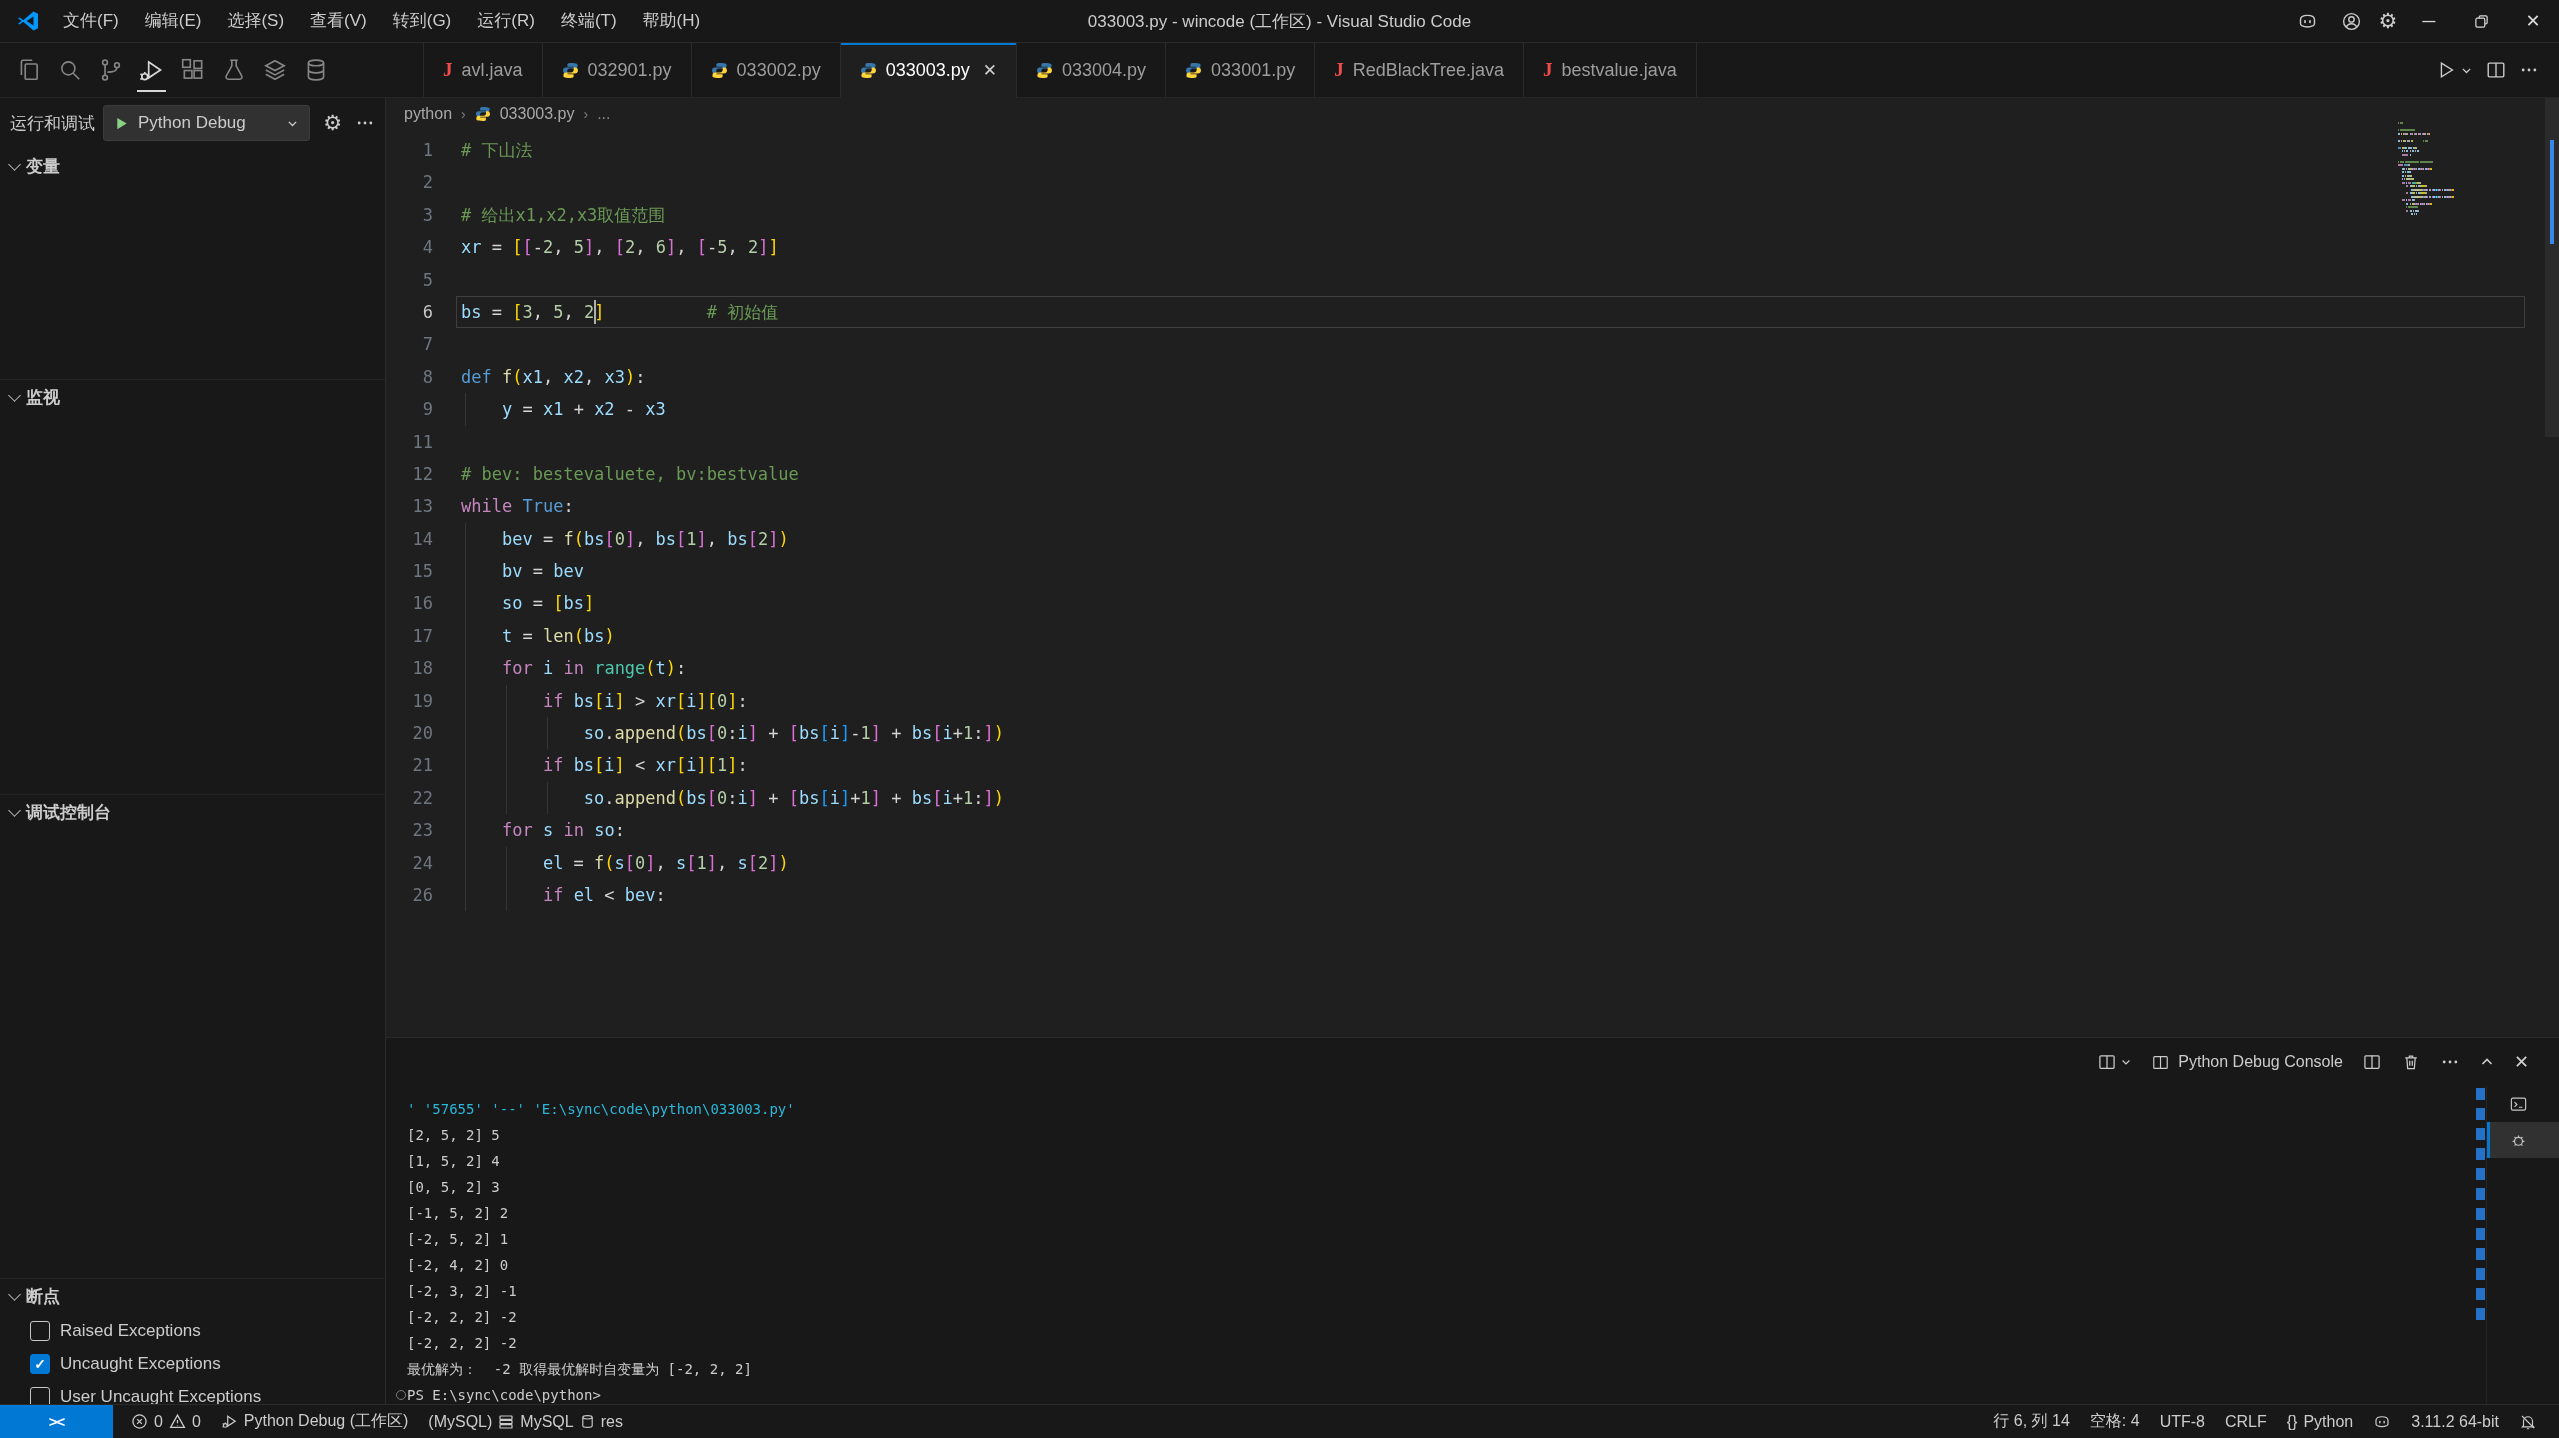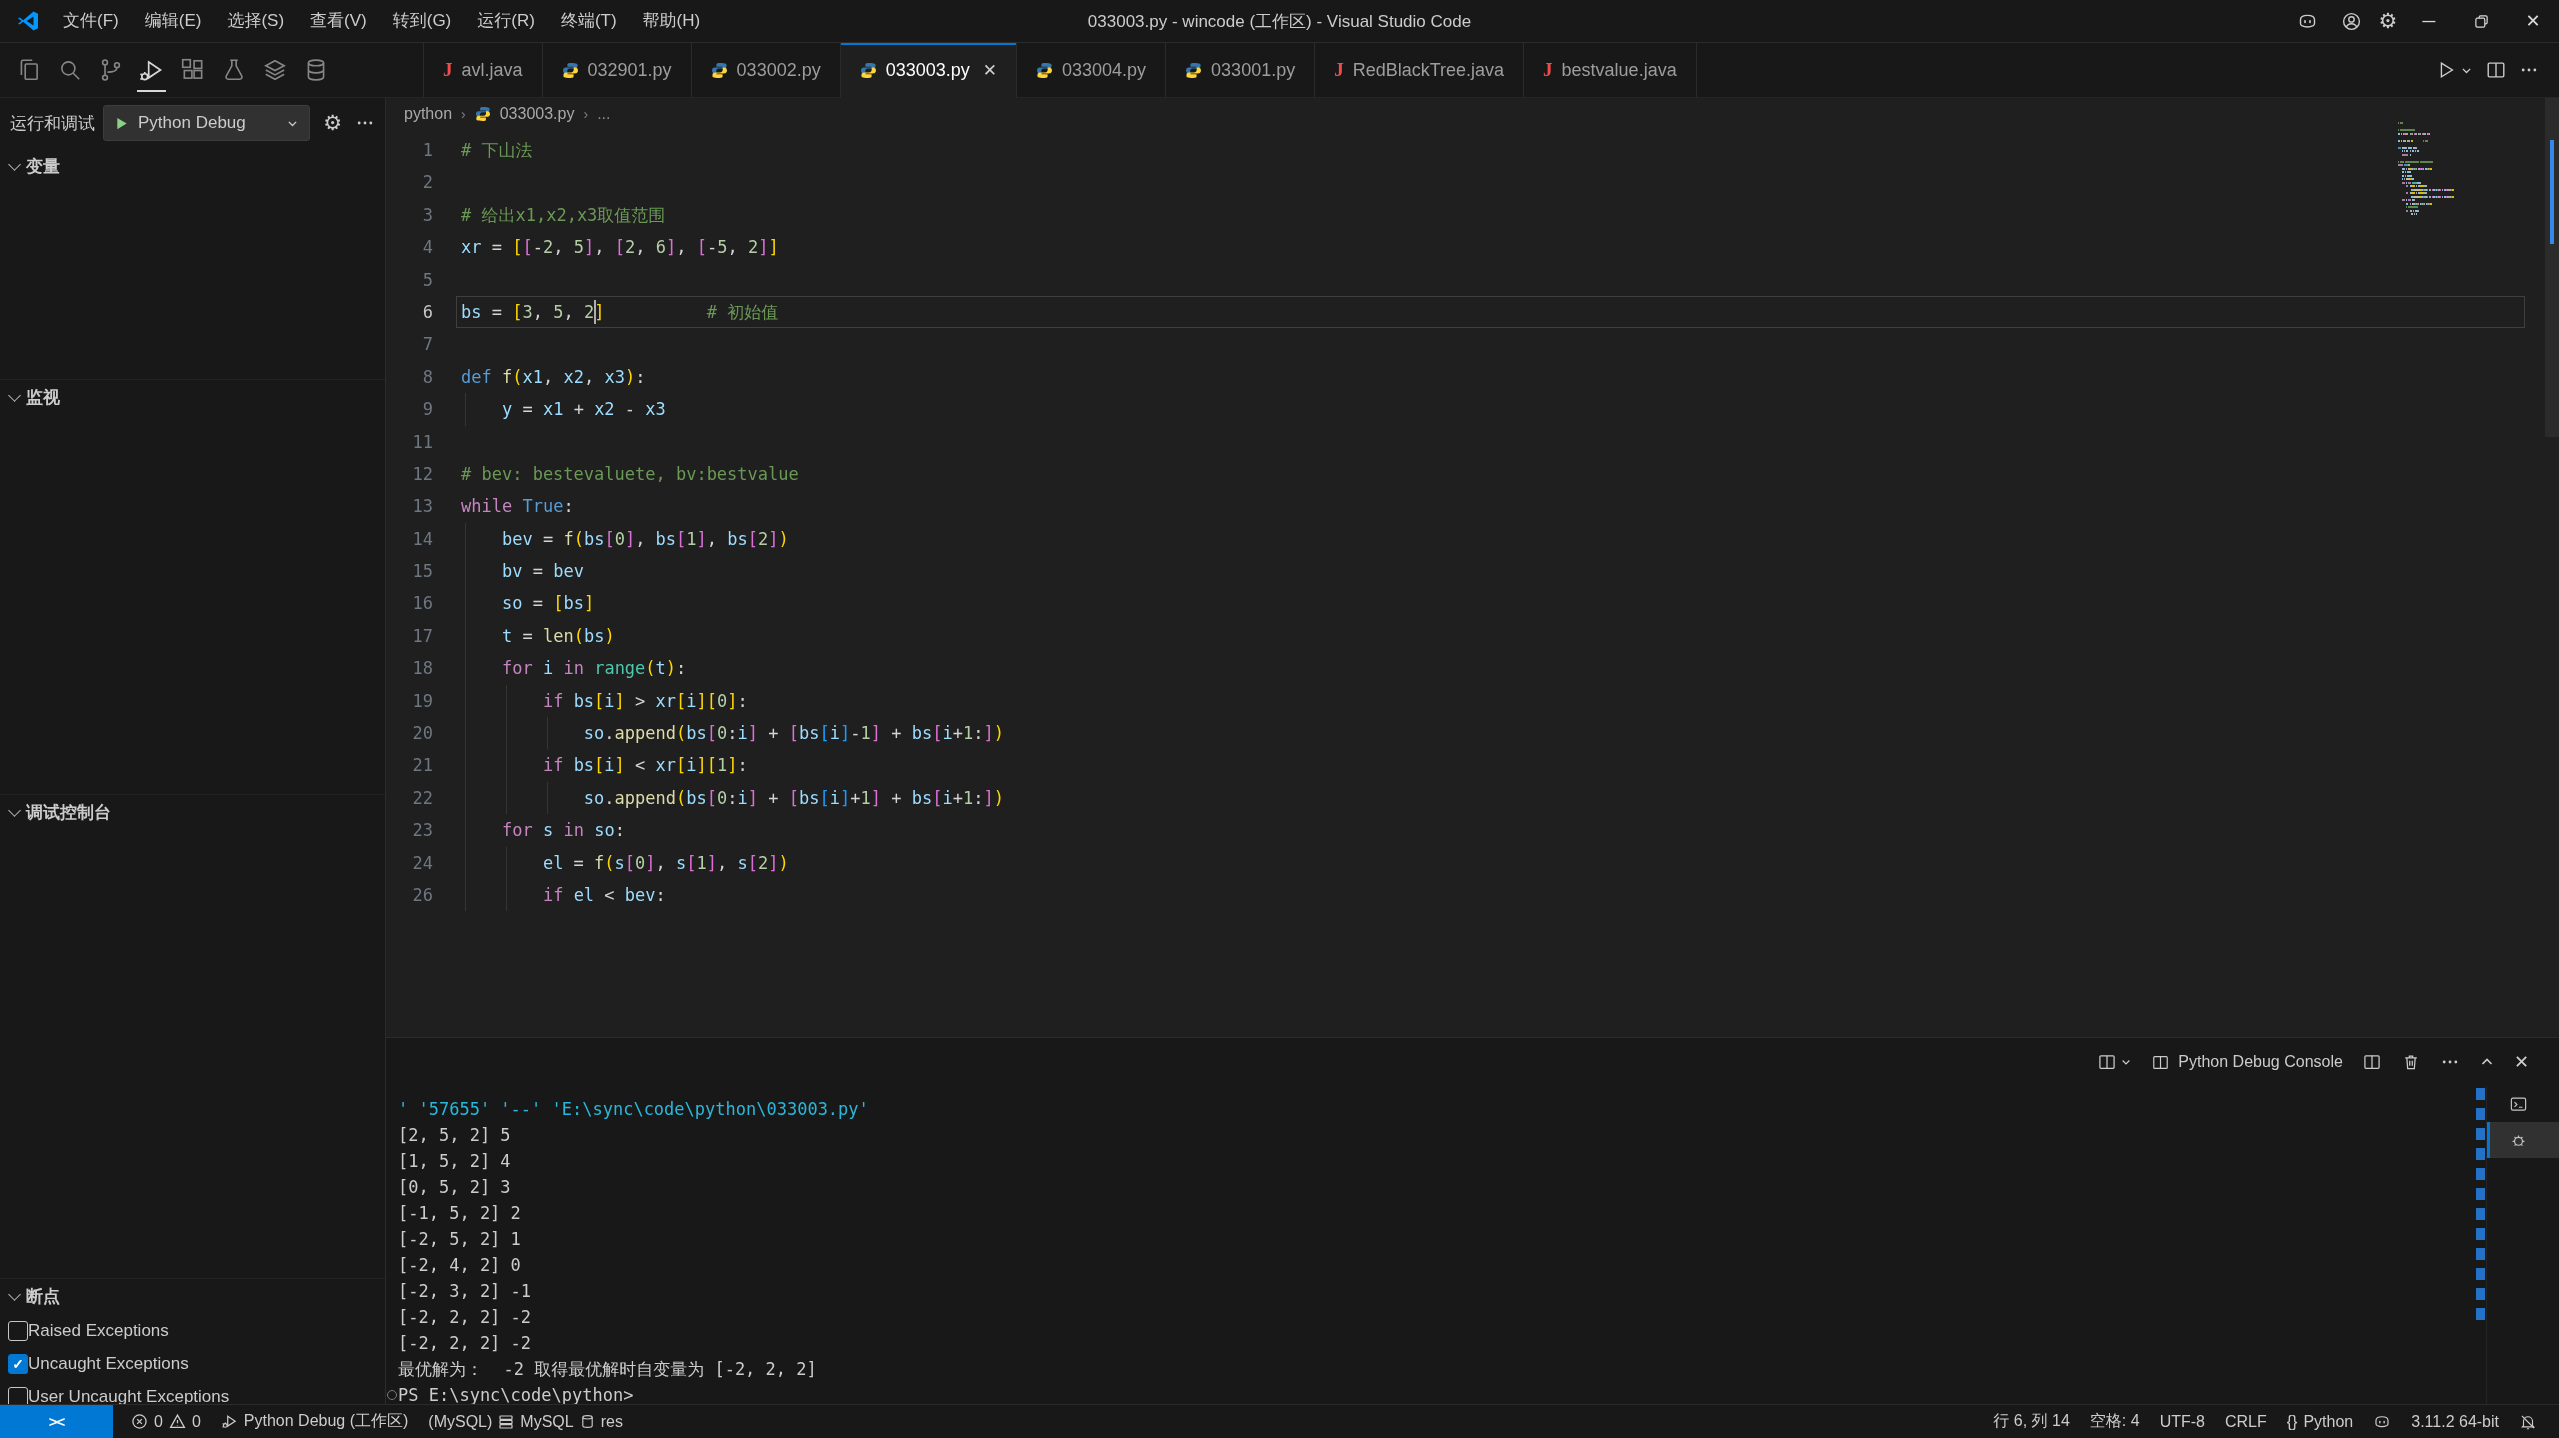--- a/index.html
+++ b/index.html
@@ -44,21 +44,21 @@
   .runbar-label{color:#cccccc;white-space:nowrap}
   .dd{background:#313131;height:34px;border-radius:3px;display:flex;align-items:center;
       padding:0 10px;gap:9px;width:192px;border:1px solid #3c3c3c}
   .dd-label{color:#cccccc;font-size:17px;flex:1}
   .gear{font-size:21px;color:#cccccc;width:30px;text-align:center}
   .sb-h{height:35px;display:flex;align-items:center;gap:7px;padding-left:10px;font-weight:700;
         font-size:17px;color:#cccccc;border-top:1px solid #232323}
   .chev{width:8px;height:8px;border-right:1.6px solid #b6b6b6;border-bottom:1.6px solid #b6b6b6;
         transform:rotate(45deg);margin-top:-4px}
   .sb-body{}
-  .bp-row{height:33px;display:flex;align-items:center;padding-left:8px;color:#cccccc}
+  .bp-row{height:33px;display:flex;align-items:center;gap:10px;padding-left:30px;color:#cccccc}
   .cb{width:20px;height:20px;border:1.5px solid #c7c7c7;border-radius:3px;background:transparent;
       display:flex;align-items:center;justify-content:center;box-sizing:border-box}
   .cb.on{background:#0078d4;border-color:#0078d4;color:#fff;font-size:14px;font-weight:700}
 
   
   .editor{position:absolute;left:386px;top:97px;right:0;height:940px;background:#1f1f1f}
   .breadcrumb{height:33px;display:flex;align-items:center;padding-left:18px;font-size:16px;color:#a9a9a9;gap:9px}
   .bc-sep{color:#808080;font-size:14px}
   .code{position:absolute;top:37px;left:0;right:0;font-family:"DejaVu Sans Mono",monospace;
         font-size:17px;line-height:32.4px}
@@ -81,22 +81,22 @@
 
   
   .panel{position:absolute;left:386px;top:1037px;right:0;height:368px;background:#181818;border-top:1px solid #2b2b2b}
   .panel-head{height:48px;display:flex;align-items:center;padding-left:44px}
   .p-tabs{display:flex;gap:36px;font-size:17px;color:#9d9d9d}
   .p-tab{height:46px;display:flex;align-items:center;position:relative;white-space:nowrap}
   .p-tab.active{color:#e7e7e7}
   .p-tab.active::after{content:"";position:absolute;bottom:6px;left:0;right:0;height:2px;background:#0078d4}
   .p-right{margin-left:auto;display:flex;align-items:center;gap:19px;padding-right:30px;color:#cccccc}
   .p-console{display:flex;align-items:center;gap:8px;font-size:16px;color:#cccccc;white-space:nowrap}
-  .term{position:absolute;top:58px;left:12px;right:110px;font-family:"DejaVu Sans Mono",monospace;
-        font-size:17px;line-height:26px;color:#cccccc;white-space:pre}
+  .term{position:absolute;top:58px;left:21px;right:110px;font-family:"DejaVu Sans Mono",monospace;
+        font-size:14px;line-height:26px;color:#cccccc;white-space:pre}
   .t-cyan{color:#29b8db}
   .t-line{position:relative}
   .cmd-dot{position:absolute;left:-11px;top:8px;width:8px;height:8px;border:1.5px solid #7a7a7a;border-radius:50%}
   .dashes{position:absolute;top:50px;right:74px;display:flex;flex-direction:column;gap:8px}
   .dash{width:9px;height:12px;background:#2472c8}
   .term-list{position:absolute;top:48px;right:0;width:72px;bottom:0;border-left:1px solid #252525}
   .tl-row{height:36px;display:flex;align-items:center;padding-left:22px;color:#c5c5c5;box-sizing:border-box}
   .tl-row.sel{background:#313131;border-left:3px solid #0078d4;padding-left:19px}
 
   

